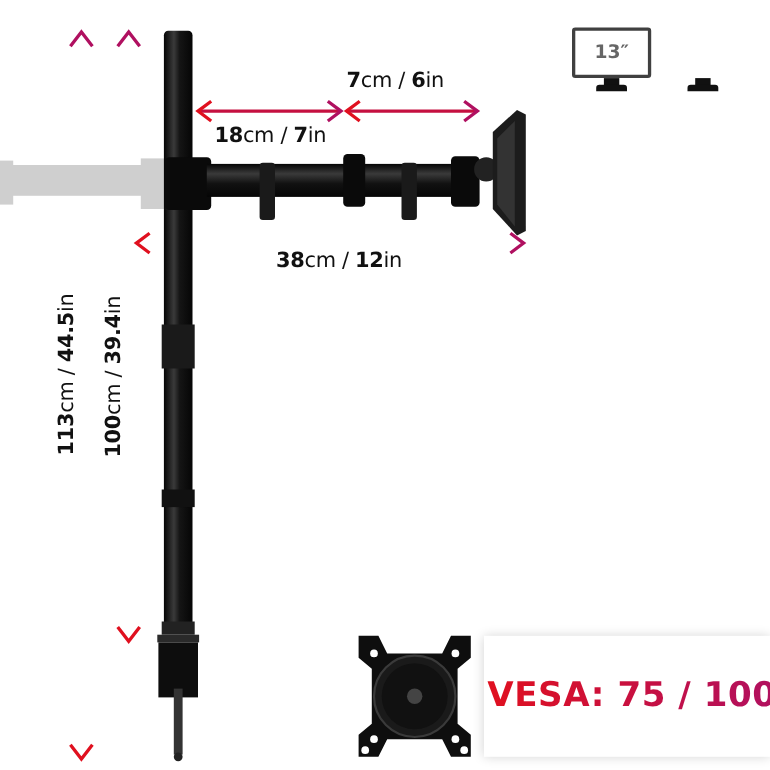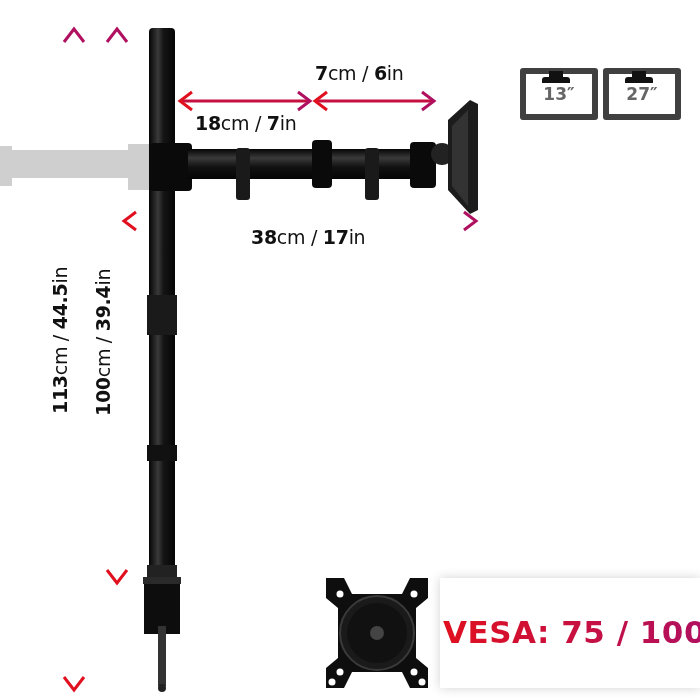--- a/index.html
+++ b/index.html
@@ -3,36 +3,35 @@
 <meta charset="utf-8">
 <style>
   html, body { margin:0; padding:0; }
   body { width:700px; height:700px; background:#ffffff; position:relative; overflow:hidden; font-family:"DejaVu Sans", "Liberation Sans", sans-serif; }
   .abs { position:absolute; }
   .lbl { position:absolute; color:#111; font-size:19px; white-space:nowrap; letter-spacing:-0.3px; }
   .lbl b { font-weight:700; }
   .lbl span.t { font-weight:400; }
   .vert { transform-origin:left top; transform:rotate(-90deg); }
   .monitor { position:absolute; width:72px; height:66px; }
-  .monitor .screen { position:absolute; left:0; top:0; width:66px; height:40px; border:6px solid #404040; border-radius:3px; background:#fff; display:flex; align-items:center; justify-content:center; font-weight:700; font-size:17px; color:#666;margin-top:43px; }
+  .monitor .screen { position:absolute; left:0; top:0; width:66px; height:40px; border:3px solid #404040; border-radius:3px; background:#fff; display:flex; align-items:center; justify-content:center; font-weight:700; font-size:17px; color:#666; }
   .monitor .neck { position:absolute; left:29px; top:46px; width:14px; height:8px; background:#111; }
   .monitor .foot { position:absolute; left:22px; top:52px; width:28px; height:6px; background:#111; border-radius:3px 3px 0 0; }
   .vesa-box { position:absolute; left:440px; top:578px; width:260px; height:110px; background:#fff; box-shadow:0 0 10px rgba(0,0,0,0.18); }
   .vesa-text { position:absolute; left:443px; top:614px; font-size:31px; font-weight:700; white-space:nowrap; background:linear-gradient(90deg,#e0101f 0%, #b01060 100%); -webkit-background-clip:text; background-clip:text; color:transparent; letter-spacing:0.5px; }
 </style>
 </head>
 <body>
 
 <div class="monitor" style="left:520px; top:25px;">
   <div class="screen">13″</div>
   <div class="neck"></div>
     <div class="foot"></div>
 </div>
 <div class="monitor" style="left:603px; top:25px;">
-  <div class="screen">27″</div>
   <div class="neck"></div>
     <div class="foot"></div>
 </div>
 
 <svg class="abs" style="left:0;top:0;" width="700" height="700" viewBox="0 0 700 700">
   <defs>
     <linearGradient id="vgrad" x1="0" y1="0" x2="0" y2="1">
       <stop offset="0" stop-color="#b01060"></stop>
       <stop offset="0.35" stop-color="#e0101f"></stop>
       <stop offset="1" stop-color="#e0101f"></stop>
@@ -117,21 +116,21 @@
   </g>
 </svg>
 
 <div class="lbl" style="left:315px; top:62px;">
   <b>7</b><span class="t">cm</span><span class="t"> / </span><b>6</b><span class="t">in</span>
 </div>
 <div class="lbl" style="left:195px; top:112px;">
   <b>18</b><span class="t">cm</span><span class="t"> / </span><b>7</b><span class="t">in</span>
 </div>
 <div class="lbl" style="left:251px; top:226px;">
-  <b>38</b><span class="t">cm</span><span class="t"> / </span><b>17</b><span class="t">in</span>
+  <b>38</b><span class="t">cm</span><span class="t"> / </span><b>12</b><span class="t">in</span>
 </div>
 <div class="lbl vert" style="left:49px; top:414px;">
   <b>113</b><span class="t">cm</span><span class="t"> / </span><b>44.5</b><span class="t">in</span>
 </div>
 <div class="lbl vert" style="left:92px; top:416px;">
   <b>100</b><span class="t">cm</span><span class="t"> / </span><b>39.4</b><span class="t">in</span>
 </div>
 
 <div class="vesa-box"></div>
 <svg class="abs" style="left:316px;top:572px;" width="122" height="122" viewBox="0 0 122 122">

